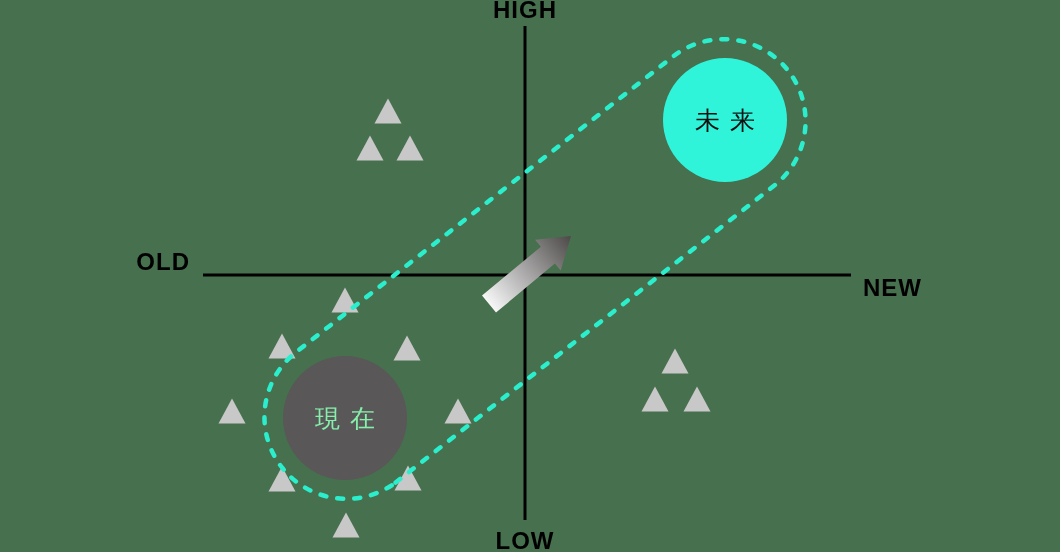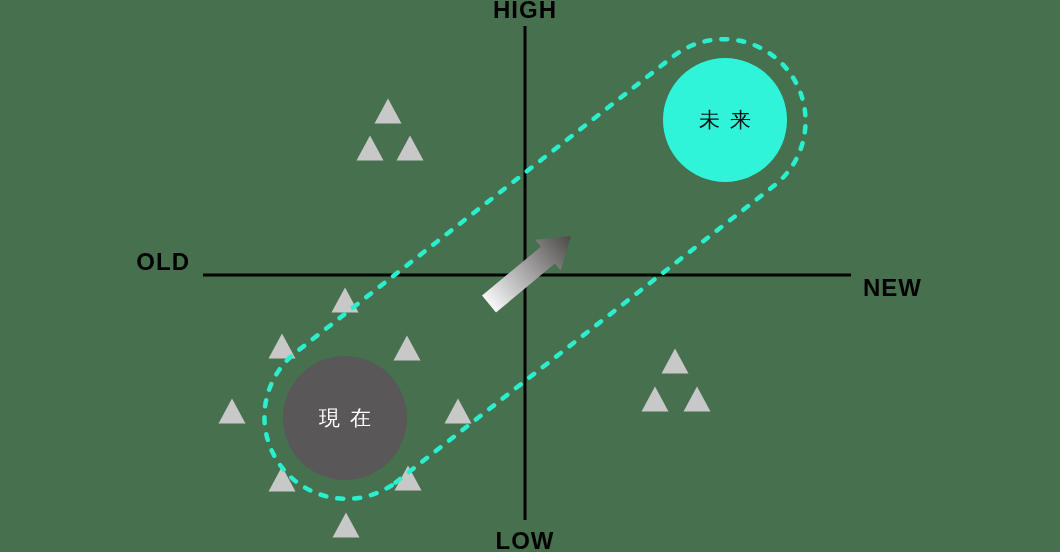--- a/index.html
+++ b/index.html
@@ -19,21 +19,21 @@
     white-space:nowrap;
     line-height:28px;
     user-select:none;
   }
   .node {
     position:absolute;
     border-radius:50%;
     display:flex;
     align-items:center;
     justify-content:center;
-    font-size:21px;
+    font-size:25px;
     font-weight:500;
     letter-spacing:10px;
     padding-left:10px;
     box-sizing:border-box;
     white-space:nowrap;
     user-select:none;
   }
 </style>
 </head>
 <body>
@@ -71,20 +71,20 @@
     <polygon id="arrow" fill="url(#arrow-grad)" points="496.0,312.5 554.9,263.6 560.7,270.5 571.0,236.0 535.1,239.8 540.9,246.7 482.0,295.5"></polygon>
 
     <path id="capsule" fill="none" stroke-linecap="round" d="M 395.6 482.5 L 775.6 184.5 A 82 82 0 0 0 674.4 55.5 L 294.4 353.5 A 82 82 0 0 0 395.6 482.5 Z" stroke="#2BEECD" stroke-width="4.5" stroke-dasharray="6 11"></path>
   </svg>
 
   <div class="axis-label" id="label-top" style="left: 525px; top: -4px; transform: translateX(-50%);">HIGH</div>
   <div class="axis-label" id="label-bottom" style="left: 525px; top: 527px; transform: translateX(-50%);">LOW</div>
   <div class="axis-label" id="label-left" style="right: 870px; top: 248px;">OLD</div>
   <div class="axis-label" id="label-right" style="left: 863px; top: 274px;">NEW</div>
 
-  <div class="node" style="left: 283px; top: 356px; height: 124px; width: 124px; background-color: rgb(89, 87, 87); color: #ffffff;">
+  <div class="node" style="left: 283px; top: 356px; height: 124px; width: 124px; background-color: rgb(89, 87, 87); color: #86efac;">
     <span>現在</span>
   </div>
   <div class="node" style="left: 663px; top: 58px; height: 124px; width: 124px; background-color: rgb(47, 244, 217); color: rgb(17, 17, 17);">
     <span>未来</span>
   </div>
 
 </div>
 
 </body></html>

